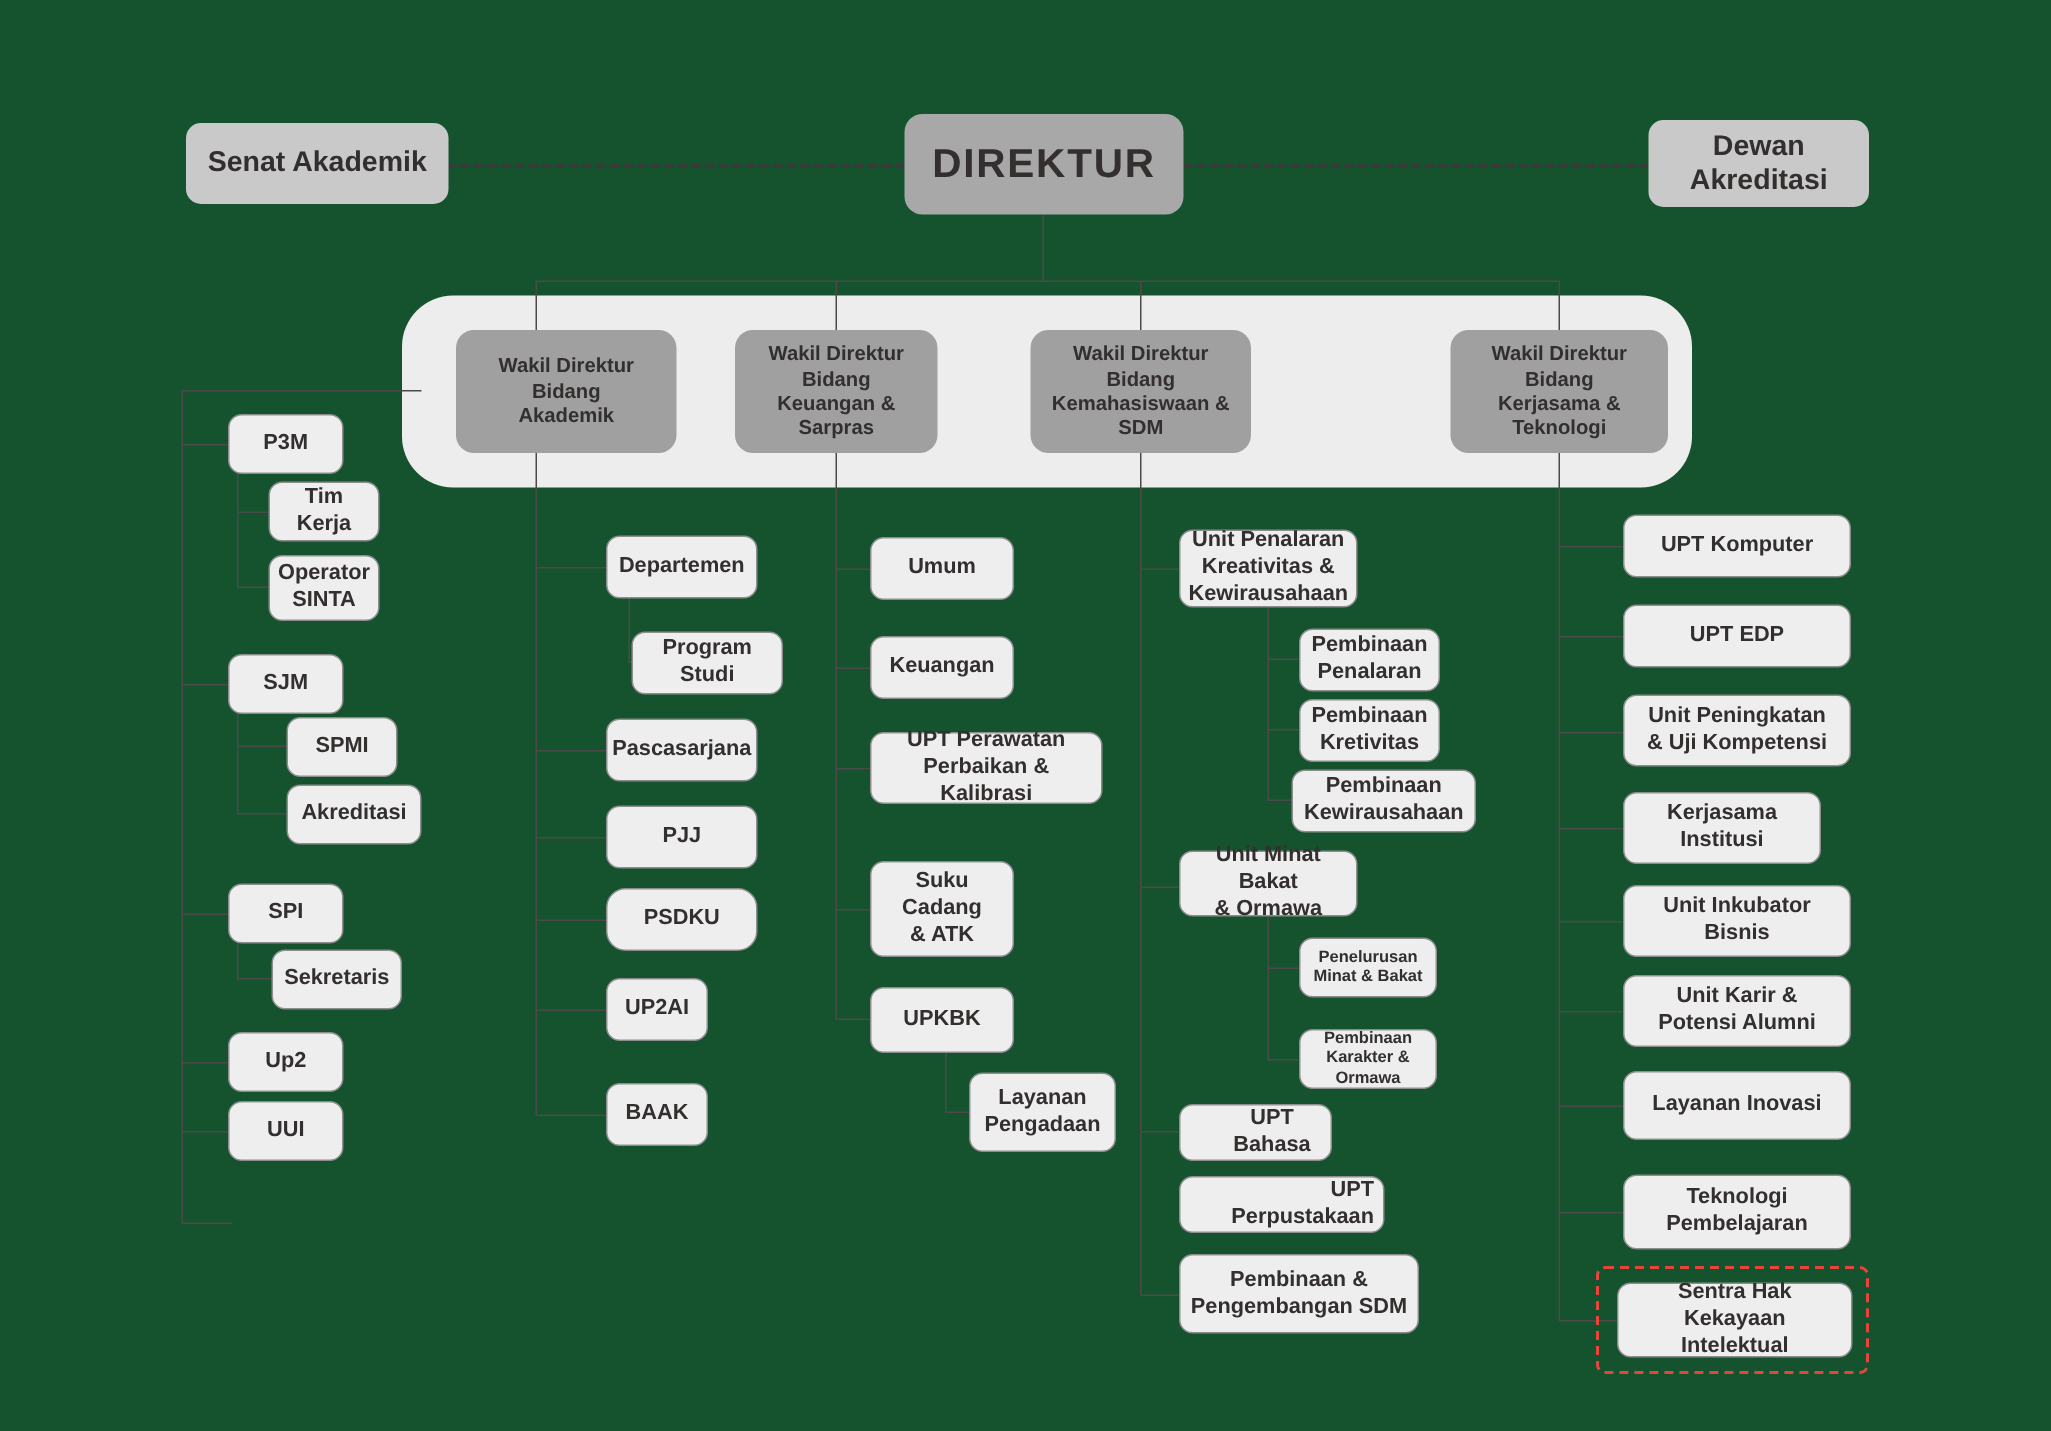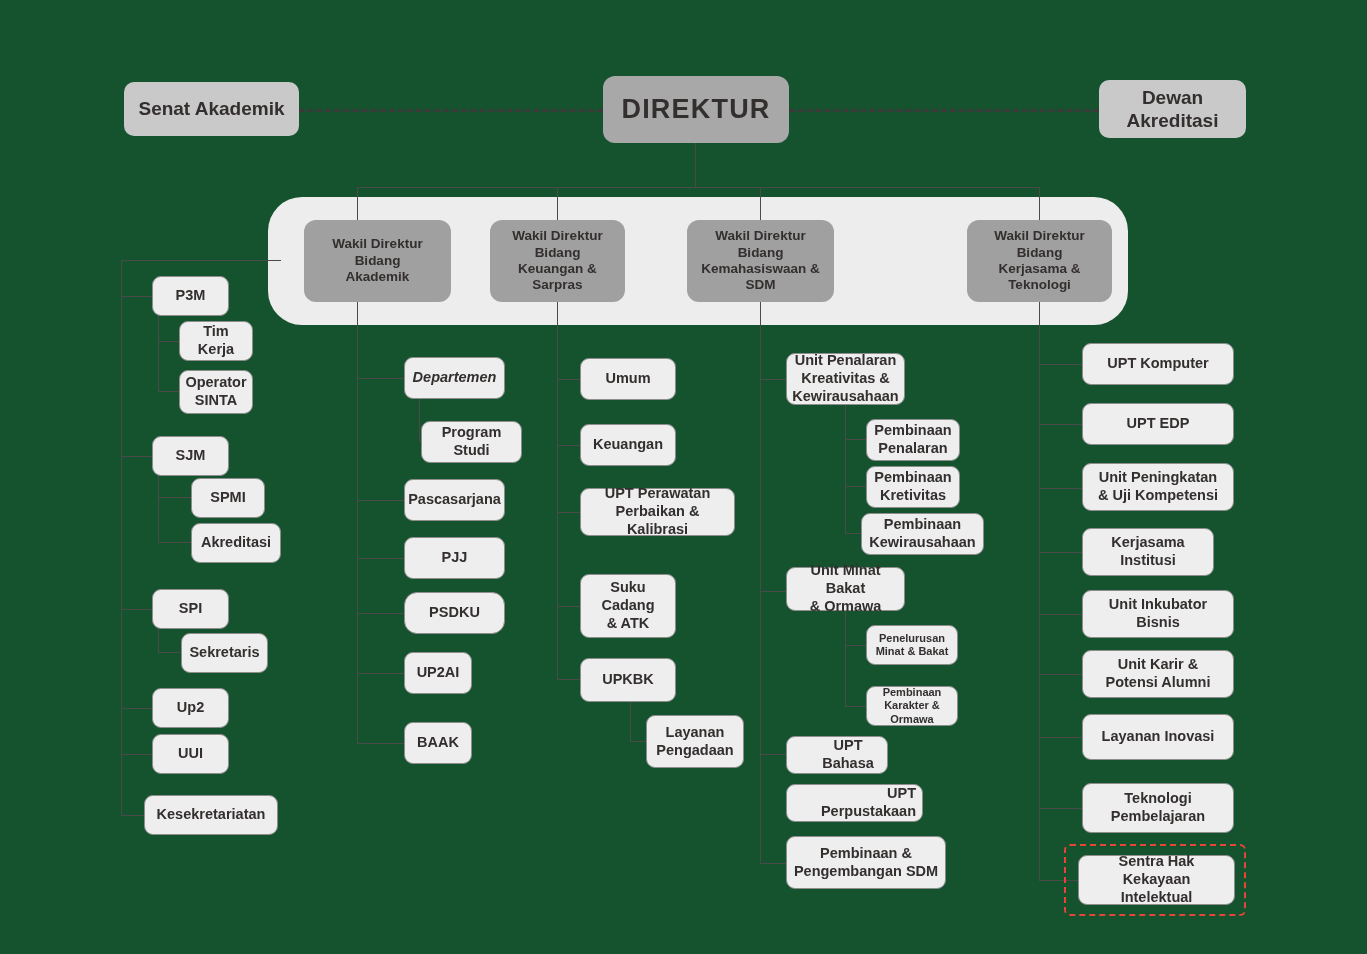--- a/index.html
+++ b/index.html
@@ -167,34 +167,33 @@
   <div class="node leaf" style="left:179px; top:321px; width:74px; height:40px;">Tim Kerja</div>
   <div class="node leaf" style="left:179px; top:370px; width:74px; height:44px;">Operator
 SINTA</div>
   <div class="node leaf" style="left:152px; top:436px; width:77px; height:40px;">SJM</div>
   <div class="node leaf" style="left:191px; top:478px; width:74px; height:40px;">SPMI</div>
   <div class="node leaf" style="left:191px; top:523px; width:90px; height:40px;">Akreditasi</div>
   <div class="node leaf" style="left:152px; top:589px; width:77px; height:40px;">SPI</div>
   <div class="node leaf" style="left:181px; top:633px; width:87px; height:40px;">Sekretaris</div>
   <div class="node leaf" style="left:152px; top:688px; width:77px; height:40px;">Up2</div>
   <div class="node leaf" style="left:152px; top:734px; width:77px; height:40px;">UUI</div>
-  <div class="node leaf" style="left:144px; top:795px; width:134px; height:40px;">Kesekretariatan</div>
 
   <div class="ln lnv" style="left:357px; top:300px; height:443px;"></div>
   <div class="ln lnh" style="left:357px; top:378px; width:51px;"></div>
   <div class="ln lnh" style="left:357px; top:500px; width:51px;"></div>
   <div class="ln lnh" style="left:357px; top:558px; width:51px;"></div>
   <div class="ln lnh" style="left:357px; top:613px; width:51px;"></div>
   <div class="ln lnh" style="left:357px; top:673px; width:51px;"></div>
   <div class="ln lnh" style="left:357px; top:743px; width:51px;"></div>
 
   <div class="ln lnv" style="left:419px; top:398px; height:44px;"></div>
   <div class="ln lnh" style="left:419px; top:441px; width:14px;"></div>
 
-  <div class="node leaf" style="left:404px; top:357px; width:101px; height:42px;font-style:italic;">Departemen</div>
+  <div class="node leaf" style="left:404px; top:357px; width:101px; height:42px;">Departemen</div>
   <div class="node leaf" style="left:421px; top:421px; width:101px; height:42px;">Program Studi</div>
   <div class="node leaf" style="left:404px; top:479px; width:101px; height:42px;">Pascasarjana</div>
   <div class="node leaf" style="left:404px; top:537px; width:101px; height:42px;">PJJ</div>
   <div class="node leaf" style="left:404px; top:592px; width:101px; height:42px;border-radius:13px;">PSDKU</div>
   <div class="node leaf" style="left:404px; top:652px; width:68px; height:42px;text-align:right;">UP2AI</div>
   <div class="node leaf" style="left:404px; top:722px; width:68px; height:42px;">BAAK</div>
 
   <div class="ln lnv" style="left:557px; top:300px; height:380px;"></div>
   <div class="ln lnh" style="left:557px; top:379px; width:23px;"></div>
   <div class="ln lnh" style="left:557px; top:445px; width:23px;"></div>

